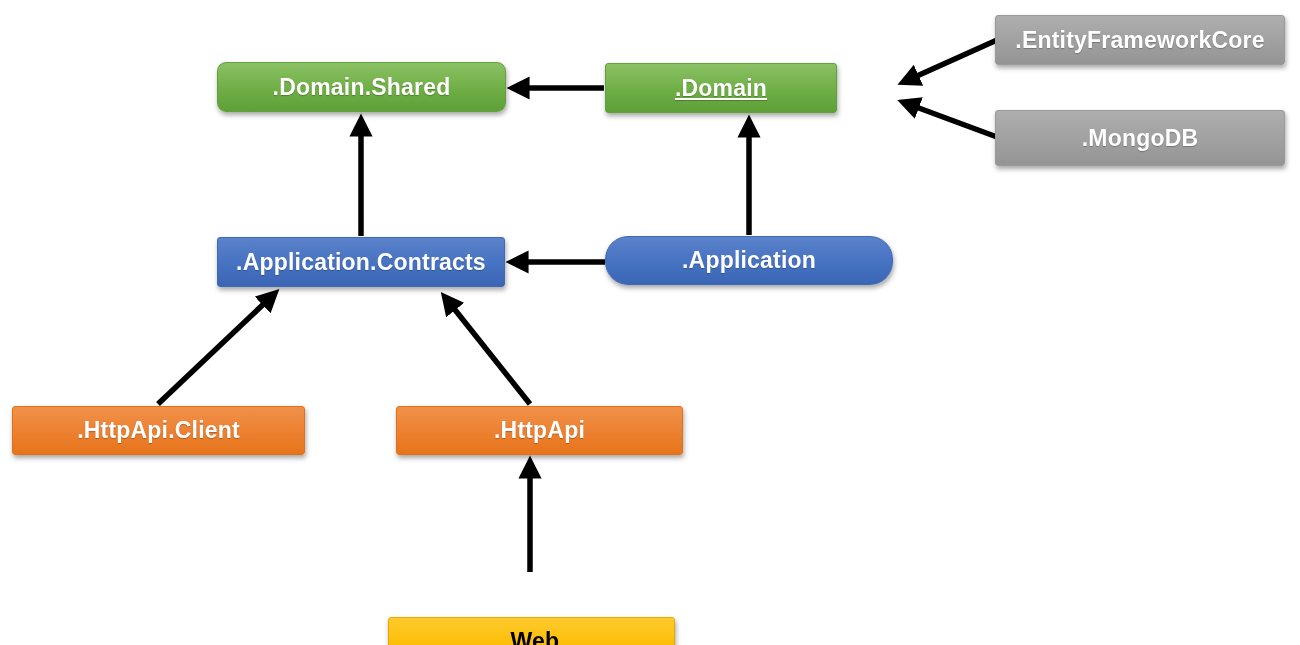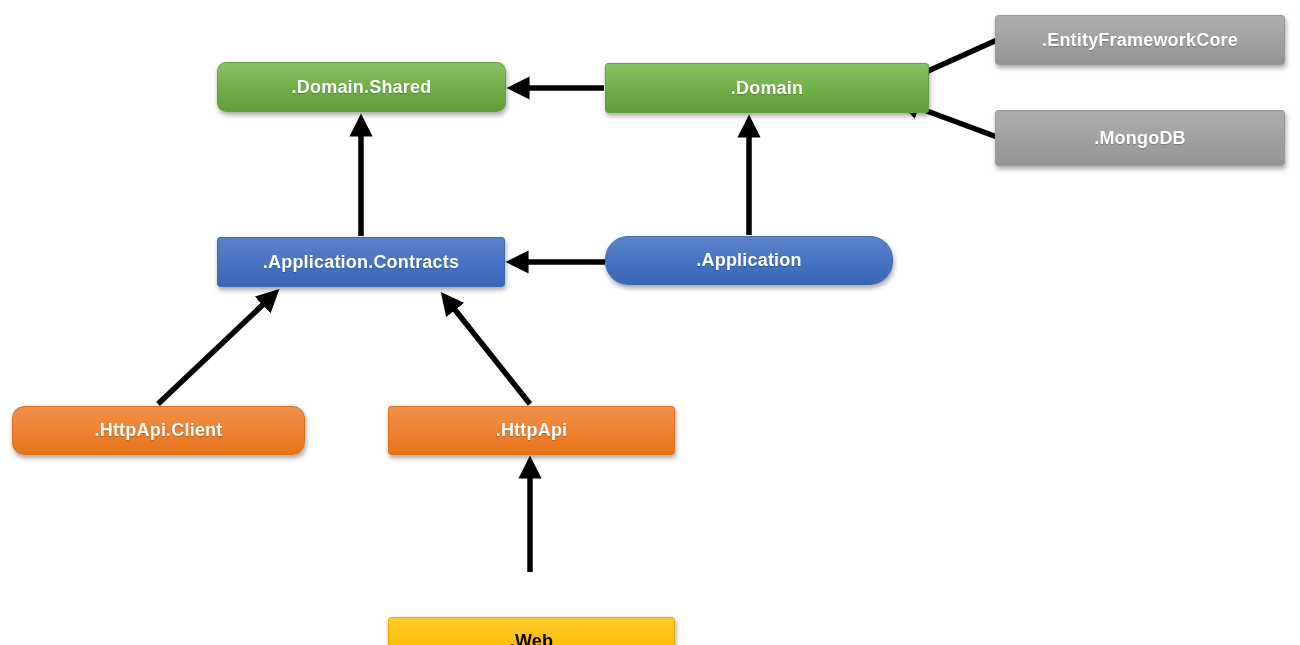--- a/index.html
+++ b/index.html
@@ -11,21 +11,21 @@
     font-family:"Liberation Sans", sans-serif;
   }
   .arrow-layer{
     position:absolute;left:0;top:0;width:1300px;height:645px;
     pointer-events:none;
   }
   .node{
     position:absolute;
     display:flex;align-items:center;justify-content:center;
     box-sizing:border-box;
-    font-weight:bold;font-size:18px;color:#ffffff;
+    font-weight:bold;font-size:23px;color:#ffffff;
     border-radius:3px;
     box-shadow:1px 3px 5px rgba(0,0,0,0.35);
     letter-spacing:0.2px;
     text-shadow:0 1px 1px rgba(0,0,0,0.25);
   }
   .node.green {background:linear-gradient(180deg,#8ac164 0%,#6fae45 55%,#5e9f38 100%);border:1px solid #62a03c;}
   .node.blue  {background:linear-gradient(180deg,#5b82ca 0%,#4672c2 55%,#3a66b5 100%);border:1px solid #3e69b4;}
   .node.orange{background:linear-gradient(180deg,#f0914a 0%,#ec8030 55%,#e7741a 100%);border:1px solid #e07019;}
   .node.yellow{background:linear-gradient(180deg,#ffca2d 0%,#fcbe08 55%,#efb000 100%);border:1px solid #e5a900;color:#000000;text-shadow:none;}
   .node.gray  {background:linear-gradient(180deg,#aeaeae 0%,#a0a0a0 55%,#949494 100%);border:1px solid #9a9a9a;}
@@ -50,45 +50,45 @@
     <line x1="997" y1="137" x2="908" y2="104" stroke="#000" stroke-width="5.5" marker-end="url(#ah)"></line>
     <line x1="158" y1="404" x2="271" y2="297" stroke="#000" stroke-width="5.5" marker-end="url(#ah)"></line>
     <line x1="530" y1="404" x2="448" y2="301" stroke="#000" stroke-width="5.5" marker-end="url(#ah)"></line>
     <line x1="530" y1="572" x2="530" y2="467" stroke="#000" stroke-width="5.5" marker-end="url(#ah)"></line>
   </svg>
 
   <div class="node green" style="left:217px; top:62px;  width:289px; height:50px;border-radius:9px;">
     <span class="label">.Domain.Shared</span>
   </div>
 
-  <div class="node green" style="left:605px; top:63px;  width:324px; height:50px;">
+  <div class="node green" style="left:605px; top:63px;  width:232px; height:50px;text-decoration:underline;">
     <span class="label">.Domain</span>
   </div>
 
   <div class="node gray" style="left:995px; top:15px;  width:290px; height:50px;">
     <span class="label">.EntityFrameworkCore</span>
   </div>
 
   <div class="node gray" style="left:995px; top:110px; width:290px; height:56px;">
     <span class="label">.MongoDB</span>
   </div>
 
   <div class="node blue" style="left:217px; top:237px; width:288px; height:50px;">
     <span class="label">.Application.Contracts</span>
   </div>
 
   <div class="node blue" style="left:605px; top:236px; width:288px; height:49px;border-radius:23px;">
     <span class="label">.Application</span>
   </div>
 
-  <div class="node orange" style="left:12px;  top:406px; width:293px; height:49px;border-radius:12px;">
+  <div class="node orange" style="left:12px;  top:406px; width:293px; height:49px;">
     <span class="label">.HttpApi.Client</span>
   </div>
 
-  <div class="node orange" style="left:388px; top:406px; width:287px; height:49px;">
+  <div class="node orange" style="left:396px; top:406px; width:287px; height:49px;">
     <span class="label">.HttpApi</span>
   </div>
 
   <div class="node yellow" style="left:388px; top:573px; width:287px; height:49px;margin-top:44px;">
     <span class="label">.Web</span>
   </div>
 
 </div>
 
 </body></html>

